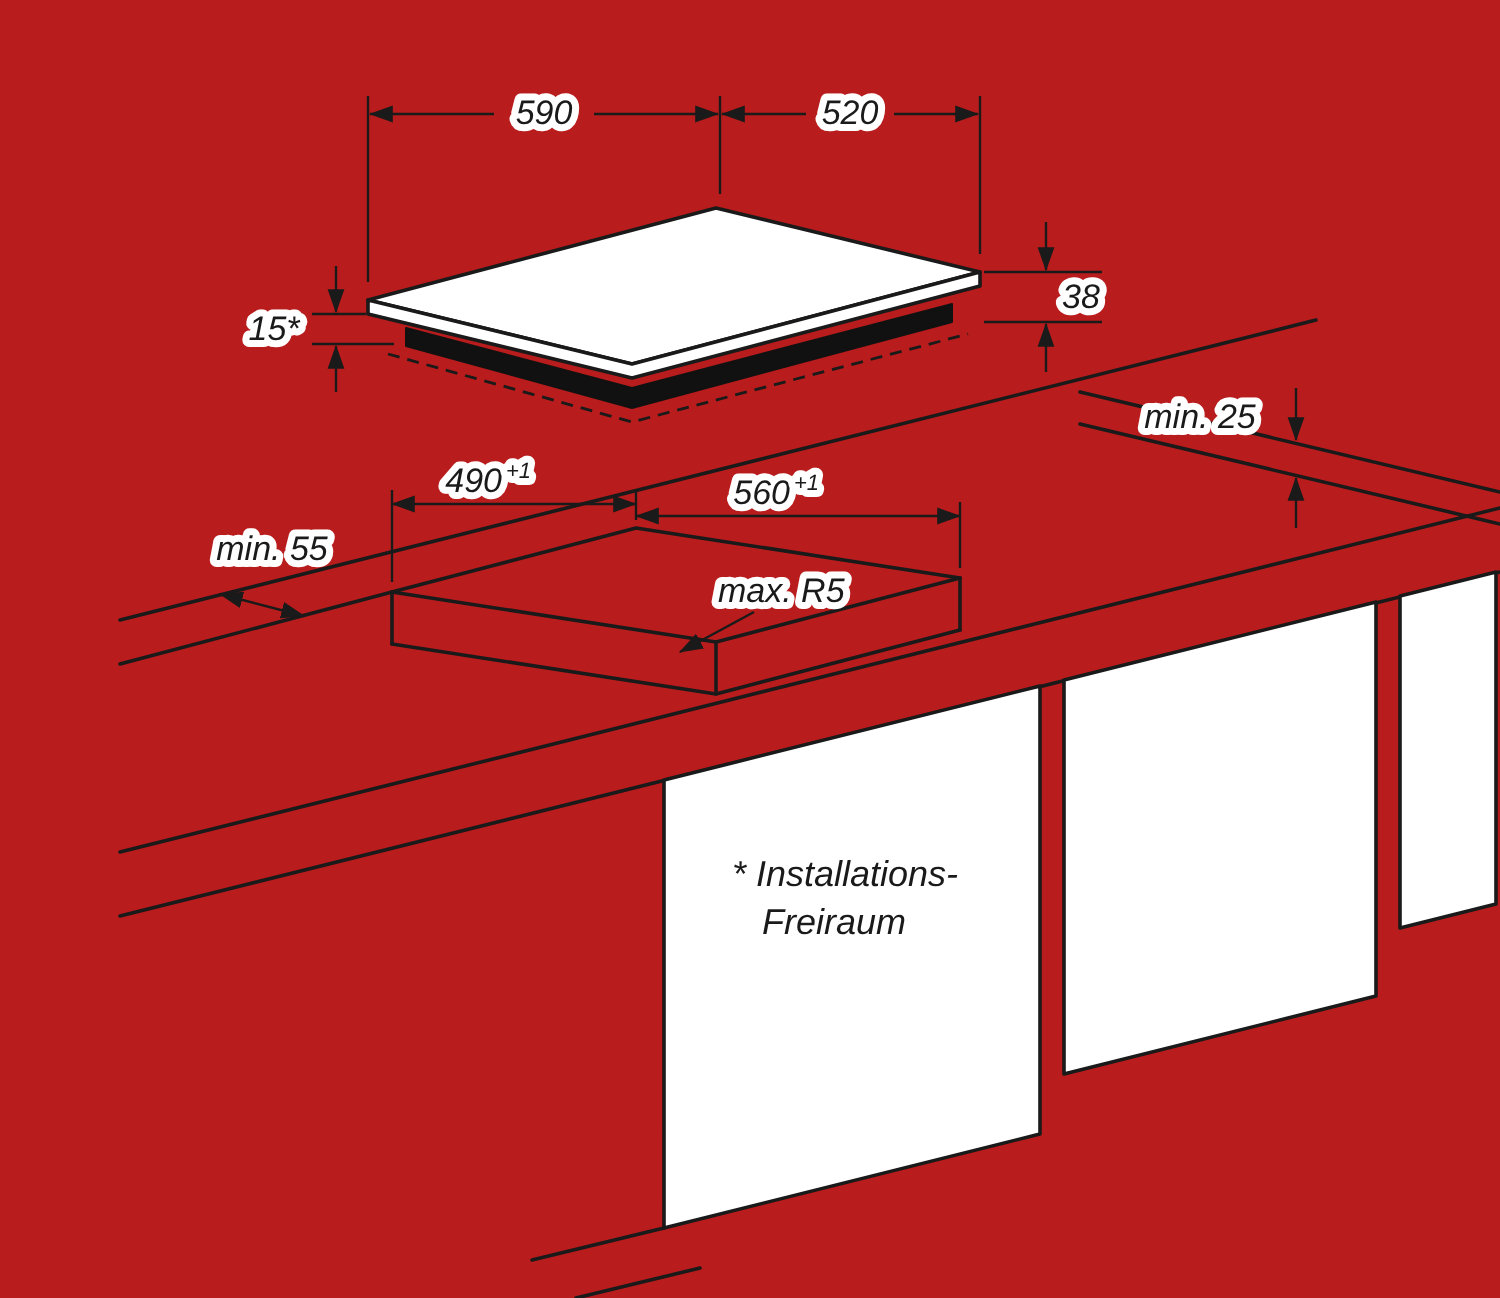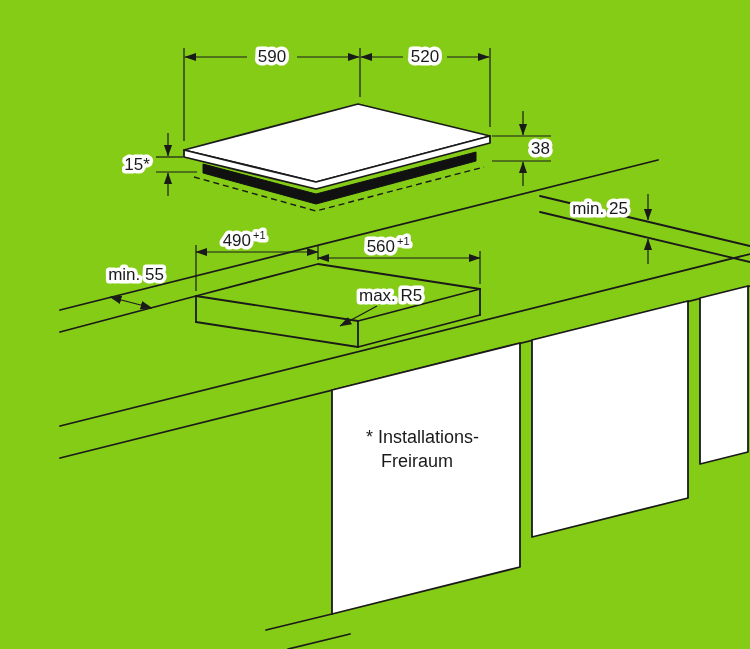--- a/index.html
+++ b/index.html
@@ -4,22 +4,23 @@
 <style>
   html, body {
     margin: 0;
     padding: 0;
     background: #ffffff;
   }
   .stage {
     position: relative;
     width: 750px;
     height: 649px;
-    background: #84cc16;
+    background: #b91c1c;
     overflow: hidden;
+    font-style: italic;
   }
   svg { display: block; }
   .outline {
     fill: none;
     stroke: #1a1a1a;
     stroke-width: 1.8;
     stroke-linejoin: round;
     stroke-linecap: round;
   }
   .outline-fill {

